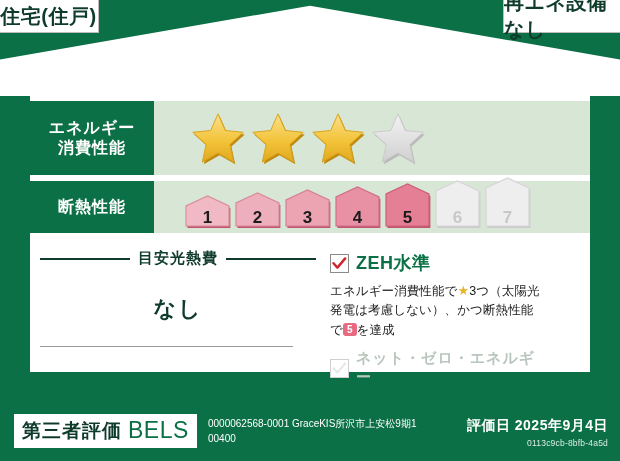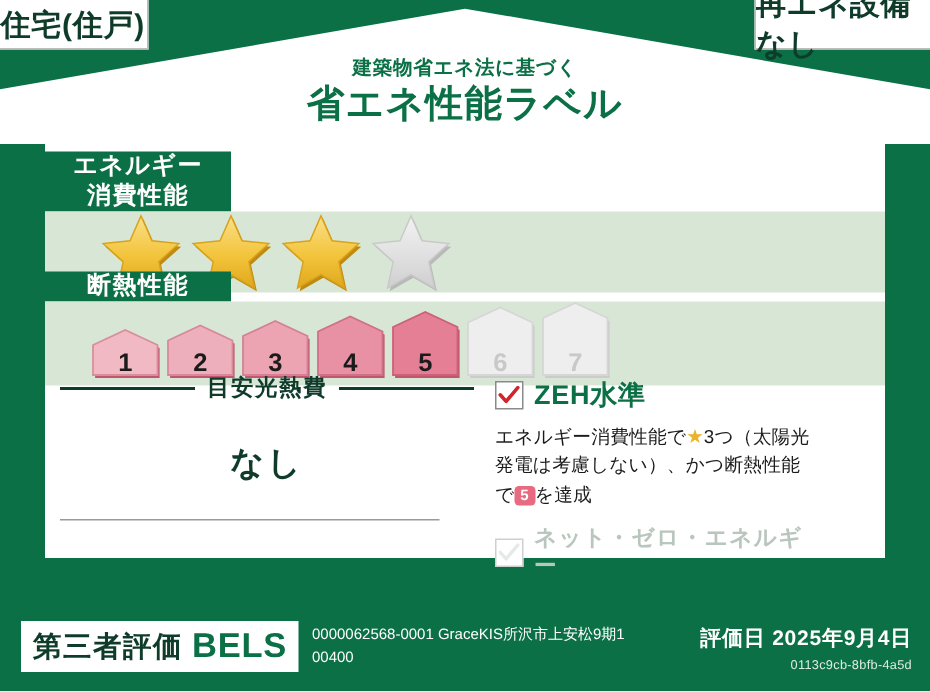--- a/index.html
+++ b/index.html
@@ -105,21 +105,20 @@
   }
 
   
   .perf-row {
     position: absolute;
     left: 0;
     display: flex;
     align-items: stretch;
     height: 74px;
     width: 560px;
-    flex-direction: column;
   }
   .perf-row.energy { top: 6px; }
   .perf-row.insul  { top: 86px; height: 52px; }
 
   .row-label {
     width: 124px;
     background: #0b7045;
     color: #ffffff;
     font-weight: bold;
     font-size: 16px;
@@ -286,21 +285,21 @@
     gap: 6px;
   }
   .bels-jp {
     color: #0f3b2b;
     font-weight: bold;
     font-size: 19px;
     letter-spacing: 1px;
   }
   .bels-en {
     color: #0b7045;
-    font-weight: bold;
+    font-weight: normal;
     font-size: 23px;
     letter-spacing: 0.5px;
   }
   .footer-id {
     position: absolute;
     left: 208px;
     top: 12px;
     width: 250px;
     font-size: 10px;
     line-height: 1.45;
@@ -334,24 +333,20 @@
   <div class="roof-notch"></div>
   <div class="roof-green"></div>
 
   <div class="corner-tag left">
     <span>住宅(住戸)</span>
   </div>
   <div class="corner-tag right">
     <span>再エネ設備なし</span>
   </div>
 
-  <div class="headline">
-    <div class="sub">建築物省エネ法に基づく</div>
-    <div class="main">省エネ性能ラベル</div>
-  </div>
 
   <div class="card">
 
     <div class="perf-row energy">
       <div class="row-label">
         <span>エネルギー</span>
         <span>消費性能</span>
       </div>
       <div class="row-value">
         <div class="stars" id="stars">

